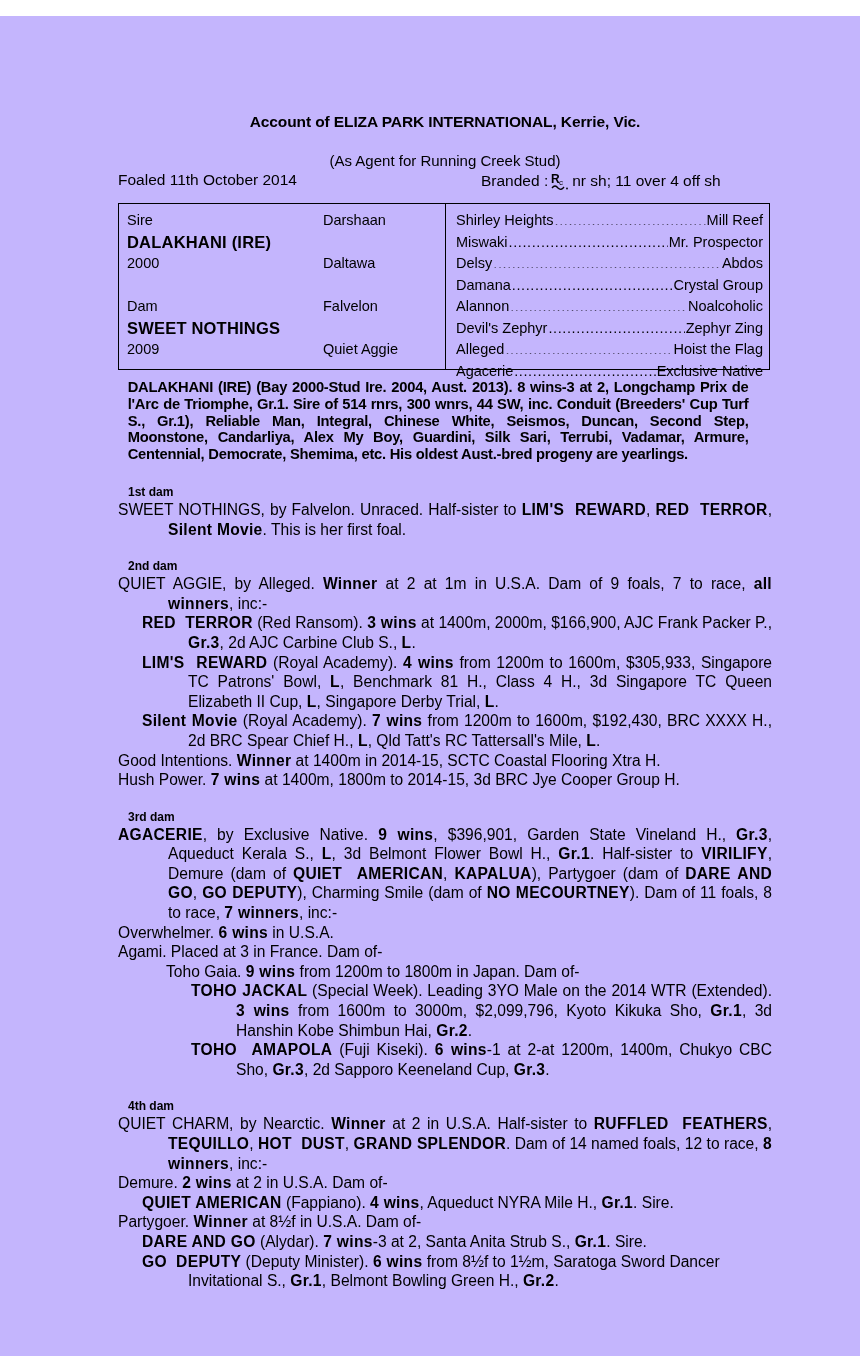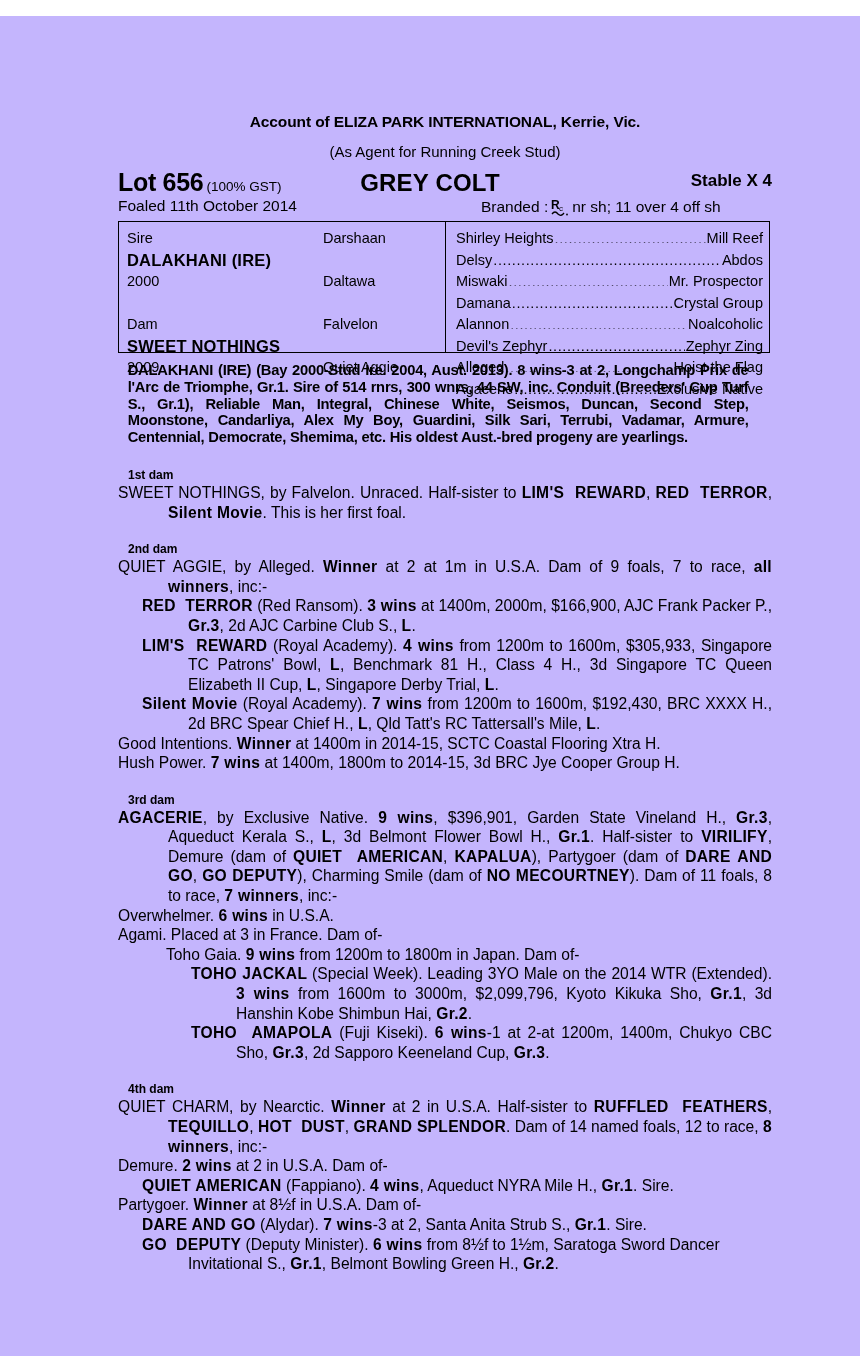--- a/index.html
+++ b/index.html
@@ -36,21 +36,21 @@
     text-align: center;
     font-weight: bold;
     font-size: 15.5px;
     letter-spacing: -0.1px;
     line-height: 20px;
   }
   .agent-line {
     text-align: center;
     font-size: 15px;
     line-height: 20px;
-    margin-top: 10px;
+    margin-top: 19px;
   }
 
   .lot-row {
     position: relative;
     height: 29px;
     margin-top: 6px;
   }
   .lot-left {
     position: absolute;
     left: 0; top: 0;
@@ -102,23 +102,24 @@
     width: 20px;
     height: 19px;
     position: relative;
     margin: 0 1px 0 3px;
     vertical-align: baseline;
   }
   .brand-mark svg { position: absolute; left: 0; bottom: -1px; }
 
   
   .ped-table {
+    margin-top: 8px;
     border: 1.6px solid #000;
     width: 652px;
-    height: 132px;
+    height: 167px;
     box-sizing: border-box;
     position: relative;
     font-size: 14.5px;
   }
   .ped-left {
     position: absolute;
     left: 0; top: 0; bottom: 0;
     width: 327px;
     box-sizing: border-box;
     border-right: 1.3px solid #000;
@@ -206,27 +207,20 @@
 </style>
 </head>
 <body>
 
 <div class="page">
   <div class="content">
 
     <div class="acct-line">Account of ELIZA PARK INTERNATIONAL, Kerrie, Vic.</div>
     <div class="agent-line">(As Agent for Running Creek Stud)</div>
 
-    <div class="lot-row">
-      <div class="lot-left">
-        <span class="lot-num">Lot 656</span><span class="gst">(100% GST)</span>
-      </div>
-      <div class="lot-title">GREY COLT</div>
-      <div class="lot-stable">Stable X 4</div>
-    </div>
 
     <div class="foal-row">
       <div class="foal-left">Foaled 11th October 2014</div>
       <div class="foal-right">
         <span>Branded :</span>
         <span class="brand-mark">
           <svg width="20" height="19" viewBox="0 0 20 19">
             <text x="0" y="11" font-family="Liberation Sans, sans-serif" font-size="12" font-weight="bold">R</text>
             <text x="8" y="13" font-family="Liberation Sans, sans-serif" font-size="8">c</text>
             <path d="M1 16 Q4 12 7 16 Q10 19 13 15" stroke="#000" stroke-width="1.3" fill="none"></path>
@@ -263,28 +257,28 @@
           <span class="ped-gen2">Quiet Aggie</span>
         </div>
       </div>
       <div class="ped-right" id="ped-right">
           <div class="dotrow">
             <span class="a">Shirley Heights</span>
             <span class="dots"></span>
             <span class="b">Mill Reef</span>
           </div>
           <div class="dotrow">
+            <span class="a">Miswaki</span>
+            <span class="dots"></span>
+            <span class="b">Mr. Prospector</span>
+          </div>
+          <div class="dotrow">
             <span class="a">Delsy</span>
             <span class="dots"></span>
             <span class="b">Abdos</span>
-          </div>
-          <div class="dotrow">
-            <span class="a">Miswaki</span>
-            <span class="dots"></span>
-            <span class="b">Mr. Prospector</span>
           </div>
           <div class="dotrow">
             <span class="a">Damana</span>
             <span class="dots"></span>
             <span class="b">Crystal Group</span>
           </div>
           <div class="dotrow">
             <span class="a">Alannon</span>
             <span class="dots"></span>
             <span class="b">Noalcoholic</span>

